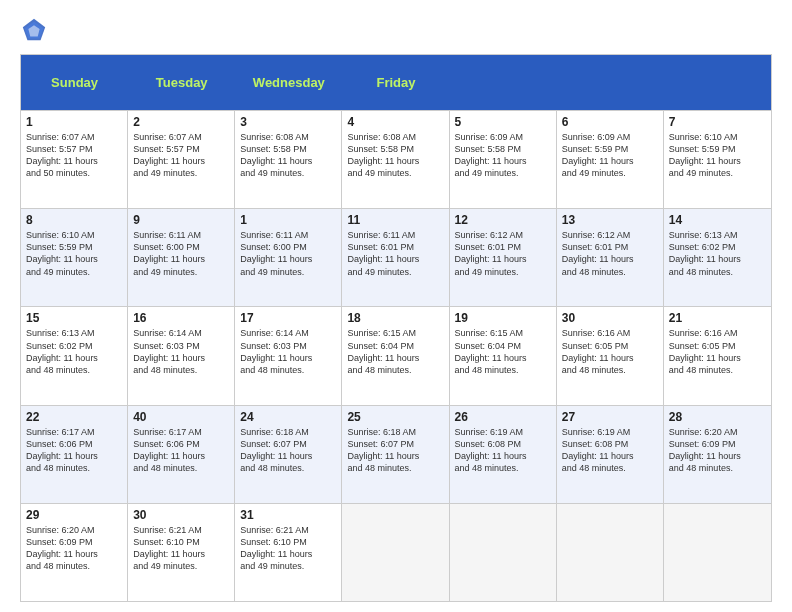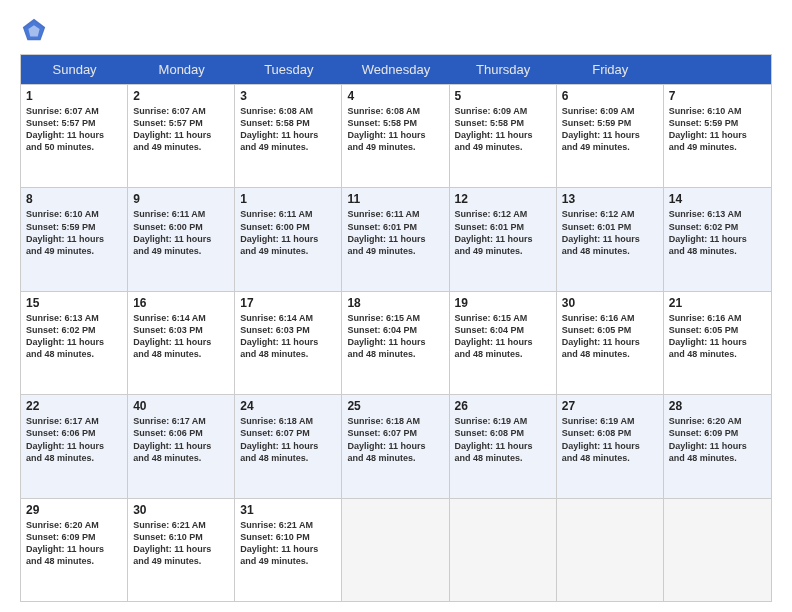--- a/index.html
+++ b/index.html
@@ -56,25 +56,25 @@
       display: flex;
       flex-direction: column;
       border: 1px solid #ccc;
     }
     .cal-header {
       display: grid;
       grid-template-columns: repeat(7, 1fr);
       background: #2a5cbf;
     }
     .cal-header-cell {
-      color: #e5e5e5;
+      color: #bef264;
       font-size: 13px;
-      font-weight: normal;
+      font-weight: bold;
       text-align: center;
-      padding: 7px 2px;
+      padding: 20px 2px;
     }
     .cal-body {
       display: flex;
       flex-direction: column;
       flex: 1;
     }
     .cal-row {
       display: grid;
       grid-template-columns: repeat(7, 1fr);
       flex: 1;
@@ -101,21 +101,20 @@
       font-size: 12px;
       font-weight: bold;
       color: #222;
       display: block;
       margin-bottom: 2px;
     }
     .day-info {
       font-size: 9px;
       color: #333;
       line-height: 1.35;
-      font-weight: bold;
     }
   </style>
 </head>
 <body>
 
 <div class="page">
   <div class="header">
     <div class="logo">
       <svg class="logo-icon" viewBox="0 0 30 30">
         <polygon points="15,3 27,12 22,26 8,26 3,12" fill="#2a5cbf" opacity="0.85"></polygon>
@@ -129,24 +128,22 @@
     </div>
     <div class="title-block">
       <div class="month-year"></div>
       <div class="location"></div>
     </div>
   </div>
 
   <div class="calendar">
     <div class="cal-header">
     <div class="cal-header-cell">Sunday</div>
-        <div class="cal-header-cell">Monday</div>
         <div class="cal-header-cell">Tuesday</div>
         <div class="cal-header-cell">Wednesday</div>
-        <div class="cal-header-cell">Thursday</div>
         <div class="cal-header-cell">Friday</div>
       </div>
     <div class="cal-body">
     <div class="cal-row">
           <div class="cal-cell">
             <span class="day-num">1</span>
             <div class="day-info" style="white-space: pre-line;">Sunrise: 6:07 AM
 Sunset: 5:57 PM
 Daylight: 11 hours
 and 50 minutes.</div>

